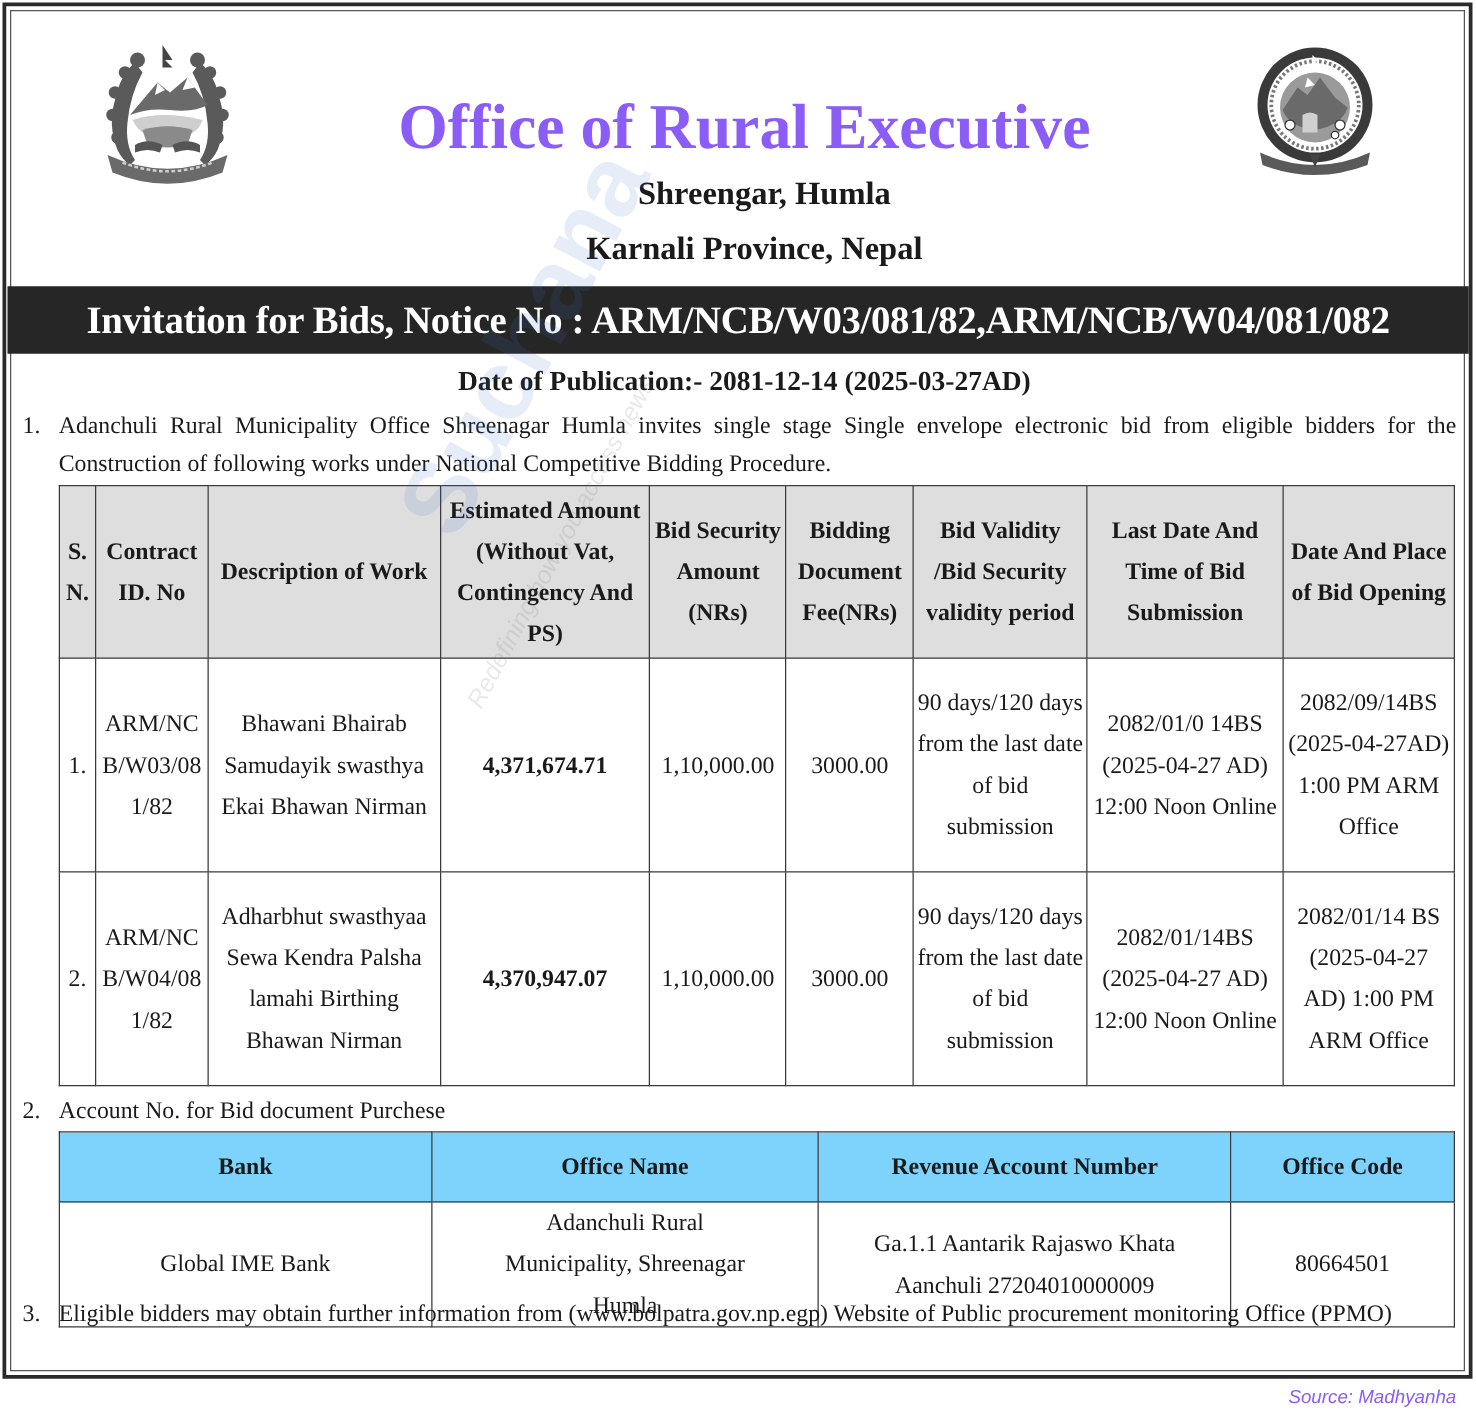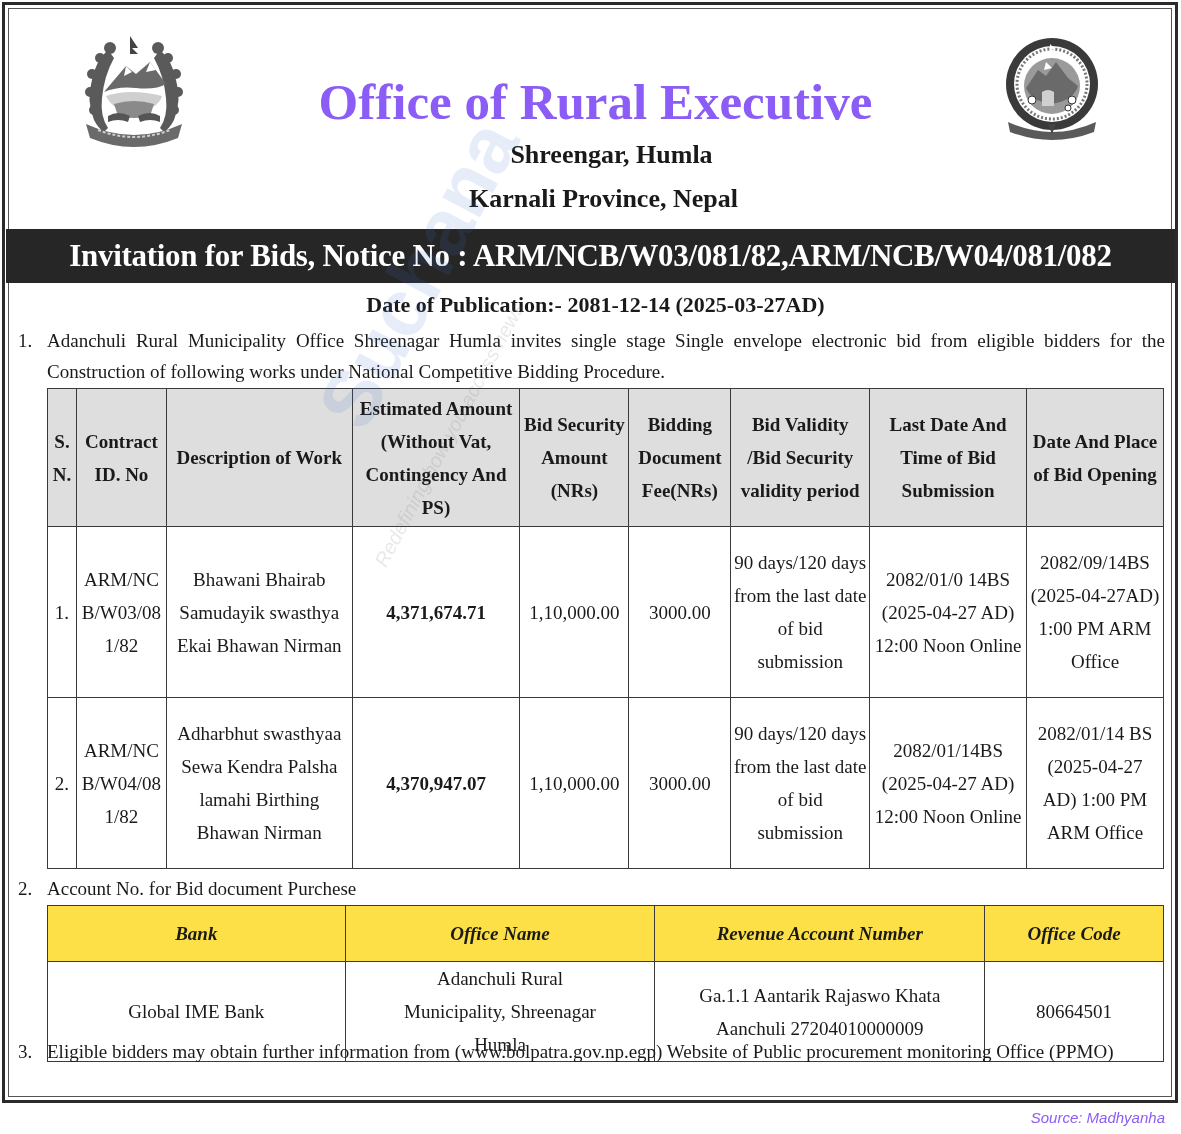--- a/index.html
+++ b/index.html
@@ -71,21 +71,21 @@
   .bid-table tr.row-1 td { height: 171px; }
   .bid-table tr.row-2 td { height: 171px; }
   .bold { font-weight: bold; }
 
   
   .bank-table { left: 47px; top: 905px; width: 1117px; }
   .bank-table th, .bank-table td {
     border: 1.5px solid #3a3a3a; text-align: center; vertical-align: middle;
     font-size: 19px; line-height: 33px;
   }
-  .bank-table th { background: #fde047; font-weight: bold; height: 56px; font-style: italic; }
+  .bank-table th { background: #7dd3fc; font-weight: bold; height: 56px; }
   .bank-table td { height: 71px; }
 
   .source {
     position: absolute; right: 16px; top: 1109px;
     font-family: "Liberation Sans", "DejaVu Sans", sans-serif; font-style: italic;
     font-size: 15px; color: #8b5cf6;
   }
 
   
   .wm { position: absolute; pointer-events: none; }

